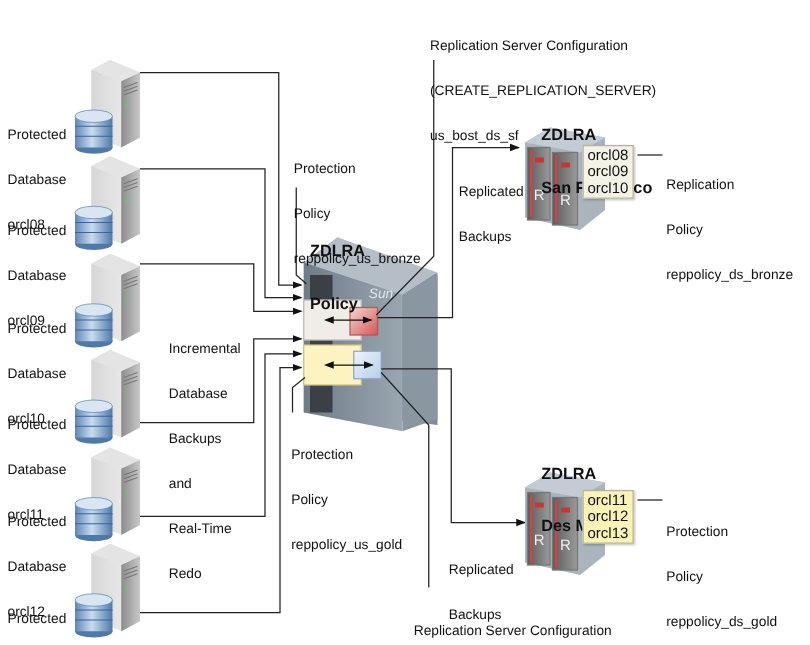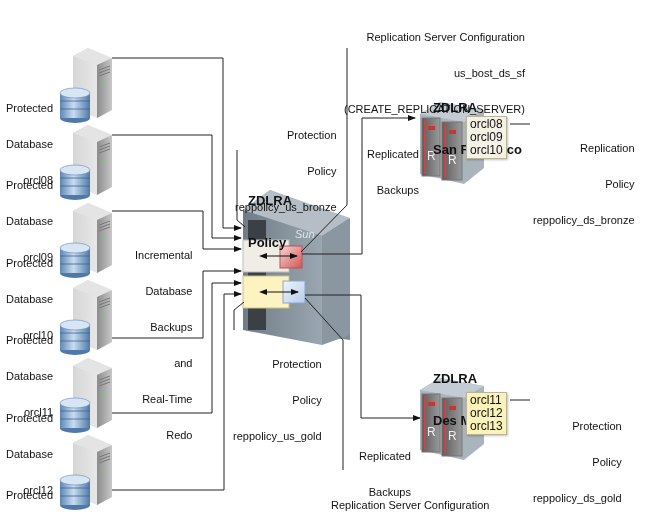--- a/index.html
+++ b/index.html
@@ -1,20 +1,20 @@
 <!DOCTYPE html>
 <html><head>
 <meta charset="utf-8">
 <style>
   html, body { margin:0; padding:0; background:#ffffff; }
   body { width:648px; height:516px; position:relative; overflow:hidden;
          font-family:"Liberation Sans", sans-serif; color:#111; }
   #diagram { position:absolute; left:0; top:0; width:648px; height:516px; }
   .lbl { position:absolute; font-size:11px; line-height:12px; white-space:pre; }
-  .lbl span { display:block;text-align:right; }
+  .lbl span { display:block; }
   .title { position:absolute; font-size:13px; line-height:14px; font-weight:bold; white-space:pre; }
   .title span { display:block; }
   .dblist { position:absolute; font-size:12px; line-height:13px; padding:1px 3px;
             border:1px solid #b9b39a; box-shadow:1px 1px 2px rgba(0,0,0,0.25); }
   .dblist span { display:block; }
 </style>
 </head>
 <body>
 
 <svg id="diagram" xmlns="http://www.w3.org/2000/svg" width="648" height="516" viewBox="0 0 648 516">
@@ -233,21 +233,21 @@
   <span>Protected</span>
   <span>Database</span>
   <span>orcl12</span>
 </div>
 <div class="lbl" style="left:6px;top:465px;">
   <span>Protected</span>
   
   
 </div>
 
-<div class="lbl" style="left:135px;top:225px;">
+<div class="lbl" style="left:135px;top:249px;">
   <span>Incremental</span>
   <span>Database</span>
   <span>Backups</span>
   <span>and</span>
   <span>Real-Time</span>
   <span>Redo</span>
 </div>
 
 <div class="title" style="left:248px;top:166px;">
   <span>ZDLRA</span>
@@ -259,22 +259,22 @@
   <span>reppolicy_us_bronze</span>
 </div>
 <div class="lbl" style="left:233px;top:334px;">
   <span>Protection</span>
   <span>Policy</span>
   <span>reppolicy_us_gold</span>
 </div>
 
 <div class="lbl" style="left:344px;top:7px;">
   <span>Replication Server Configuration</span>
+  <span>(CREATE_REPLICATION_SERVER)</span>
   <span>us_bost_ds_sf</span>
-  <span>(CREATE_REPLICATION_SERVER)</span>
 </div>
 <div class="lbl" style="left:331px;top:475px;">
   <span>Replication Server Configuration</span>
   
   
 </div>
 
 <div class="title" style="left:433px;top:73px;">
   <span>ZDLRA</span>
   <span>San Francisco</span>

